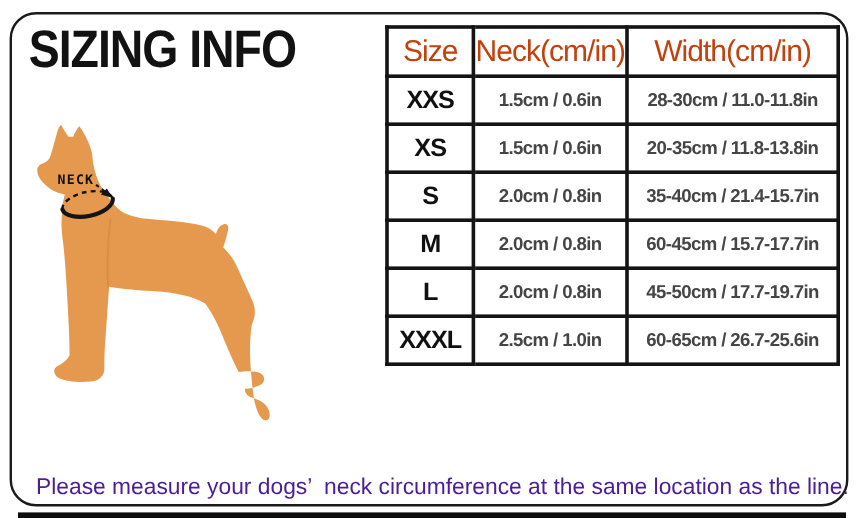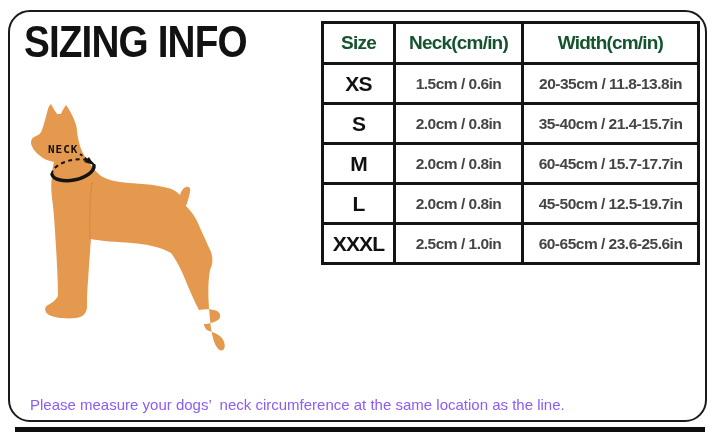--- a/index.html
+++ b/index.html
@@ -25,27 +25,27 @@
   }
   table.sizing {
     position:absolute; left:321px; top:21px; width:376px;
     border-collapse:collapse; table-layout:fixed; background:#fff;
   }
   table.sizing th, table.sizing td {
     border:3px solid #141414; text-align:center; vertical-align:middle;
     padding:0; overflow:hidden; white-space:nowrap;
   }
   table.sizing thead th {
-    height:38px; font-size:19px; font-weight:bold; color:#14532d; letter-spacing:-0.8px;
+    height:38px; font-size:25px; font-weight:normal; color:#c2410c; letter-spacing:-0.8px;
   }
   td.size-cell { height:37px; font-size:21px; font-weight:bold; color:#101010; letter-spacing:-0.8px; }
   td.val-cell  { font-size:15.5px; font-weight:bold; color:#454545; letter-spacing:-0.5px; }
   .footer-note {
     position:absolute; left:30px; top:396px; width:668px;
-    font-size:15px; color:#8b5cf6; white-space:pre;
+    font-size:19px; color:#4c1d95; white-space:pre;
   }
   .bottom-bar {
     position:absolute; left:15px; top:427px; width:690px; height:5px;
     background:#0e0e0e;
   }
 </style>
 </head>
 <body>
 
 <div class="frame"></div>
@@ -114,42 +114,47 @@
     </colgroup>
   <thead>
     <tr>
       <th>Size</th>
       <th>Neck(cm/in)</th>
       <th>Width(cm/in)</th>
     </tr>
   </thead>
   <tbody>
     <tr>
+      <td class="size-cell">XXS</td>
+      <td class="val-cell">1.5cm / 0.6in</td>
+      <td class="val-cell">28-30cm / 11.0-11.8in</td>
+    </tr>
+    <tr>
       <td class="size-cell">XS</td>
       <td class="val-cell">1.5cm / 0.6in</td>
       <td class="val-cell">20-35cm / 11.8-13.8in</td>
     </tr>
     <tr>
       <td class="size-cell">S</td>
       <td class="val-cell">2.0cm / 0.8in</td>
       <td class="val-cell">35-40cm / 21.4-15.7in</td>
     </tr>
     <tr>
       <td class="size-cell">M</td>
       <td class="val-cell">2.0cm / 0.8in</td>
       <td class="val-cell">60-45cm / 15.7-17.7in</td>
     </tr>
     <tr>
       <td class="size-cell">L</td>
       <td class="val-cell">2.0cm / 0.8in</td>
-      <td class="val-cell">45-50cm / 12.5-19.7in</td>
+      <td class="val-cell">45-50cm / 17.7-19.7in</td>
     </tr>
     <tr>
       <td class="size-cell">XXXL</td>
       <td class="val-cell">2.5cm / 1.0in</td>
-      <td class="val-cell">60-65cm / 23.6-25.6in</td>
+      <td class="val-cell">60-65cm / 26.7-25.6in</td>
     </tr>
   </tbody>
 </table>
 
 <div class="footer-note">Please measure your dogs’  neck circumference at the same location as the line.</div>
 
 <div class="bottom-bar"></div>
 
 </body></html>

